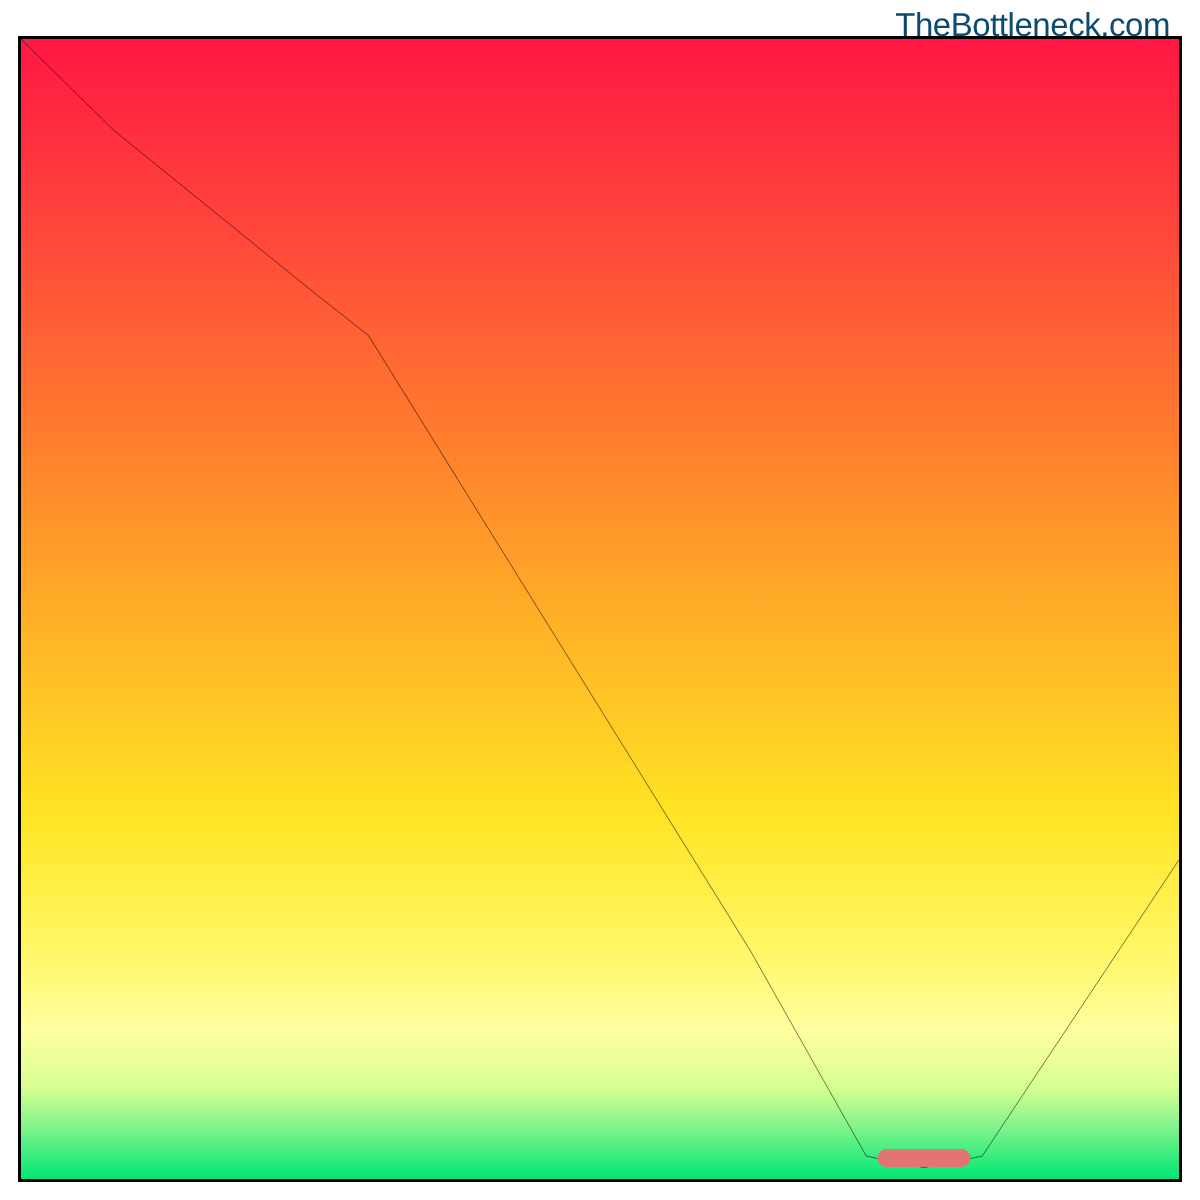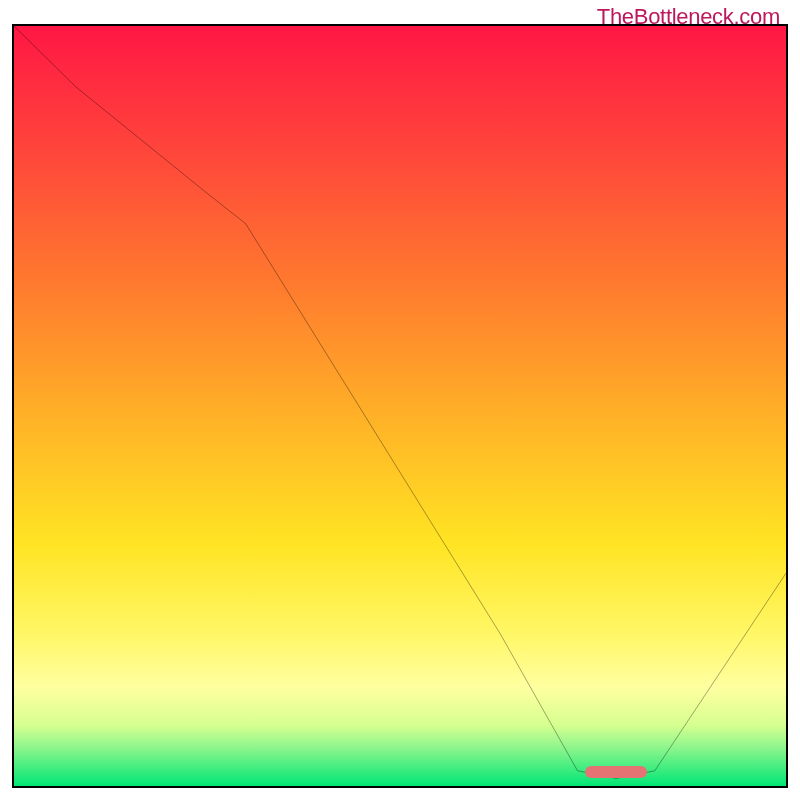--- a/index.html
+++ b/index.html
@@ -9,21 +9,21 @@
     height: 800px;
     background: #fff;
     font-family: Arial, Helvetica, sans-serif;
     position: relative;
     overflow: hidden;
   }
   .watermark {
     position: absolute;
     top: 4px;
     right: 20px;
-    color: #be185d;
+    color: #0c4a6e;
     font-size: 22px;
     font-weight: 500;
     z-index: 20;
     letter-spacing: -0.3px;
   }
   .frame {
     position: absolute;
     left: 12px;
     top: 24px;
     right: 12px;

